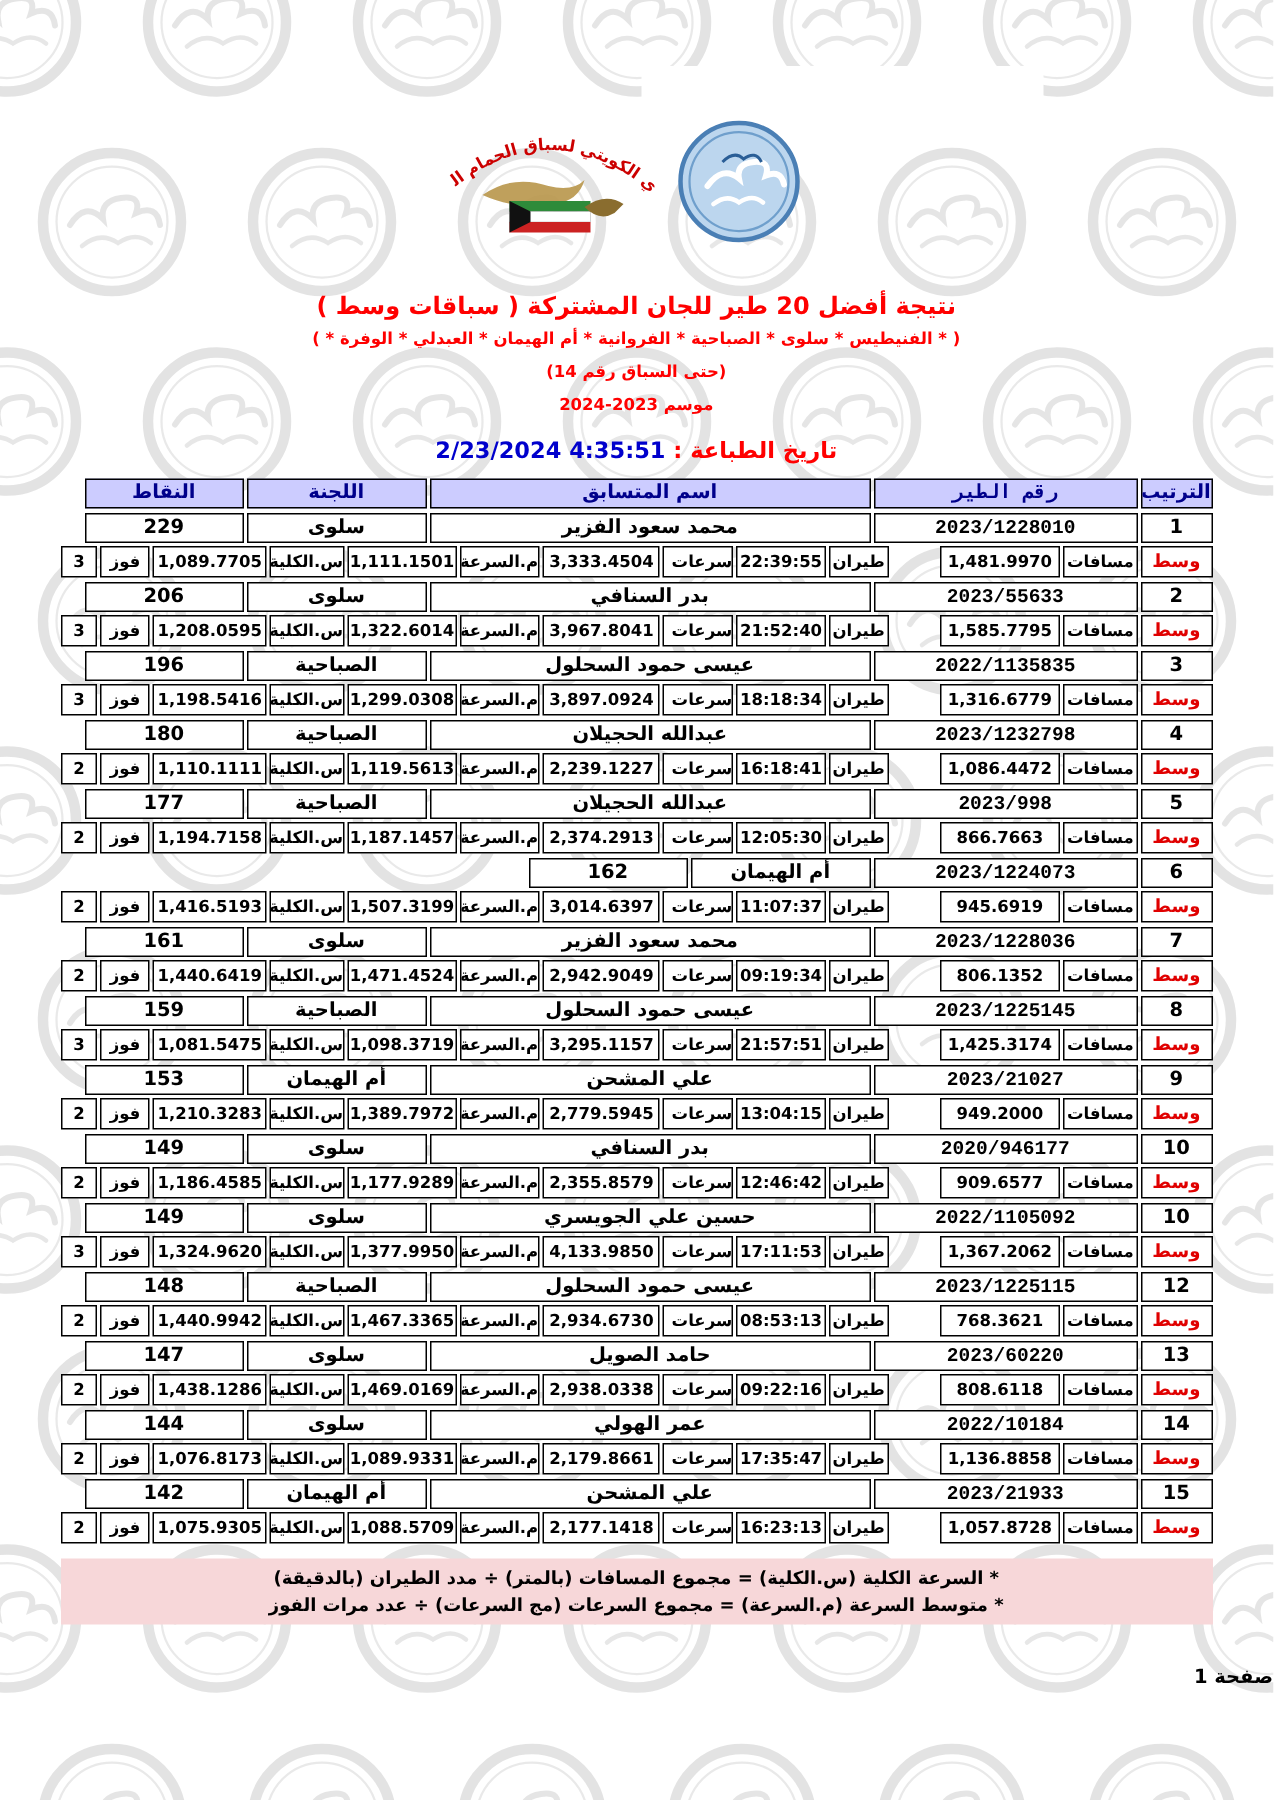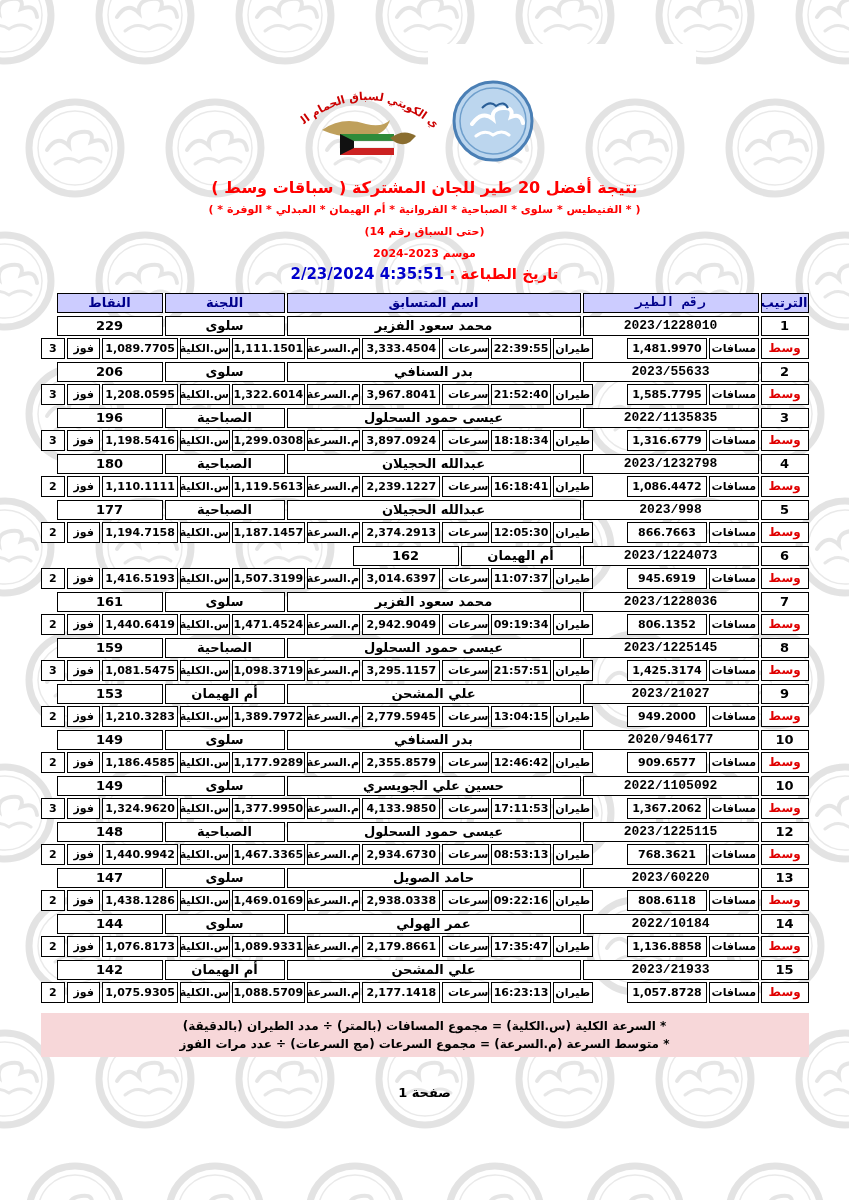--- a/index.html
+++ b/index.html
@@ -18,25 +18,25 @@
 
   .white-patch { position: absolute; left: 428px; top: 44px; width: 268px; height: 42px; background: #fff; z-index: 1; }
 
   .content { position: relative; z-index: 2; }
 
   
   .logo-area { position: relative; height: 175px; }
   .club-logo { position: absolute; left: 292px; top: 72px; }
   .blue-logo { position: absolute; left: 452px; top: 80px; }
 
-  .titles { text-align: center; margin-top: 2px; }
+  .titles { text-align: center; margin-top: 18px; }
   .title-line { color: var(--title-red, #ff0000); font-weight: bold; font-size: 11px; line-height: 22px; }
   .title-line.first { font-size: 16px; }
 
-  .date-line { text-align: center; color: var(--title-red, #ff0000); font-weight: bold; font-size: 15px; }
+  .date-line { text-align: center; margin-top: 10px; color: var(--title-red, #ff0000); font-weight: bold; font-size: 15px; }
   .date-line .date-value { color: var(--date-blue, #0000cc); }
 
   
   .results-table { width: 768px; margin: 10px auto 0 auto; }
   .trow { display: flex; gap: 2px; }
   .cell {
     border: 1px solid #000; background: #fff; text-align: center;
     font-weight: bold; font-size: 13px; height: 20px; line-height: 18px;
     color: #000; overflow: hidden; white-space: nowrap;
   }
@@ -72,21 +72,21 @@
   .entry-detail > :nth-child(12) { width: 34px; }
   .entry-detail > :nth-child(13) { width: 26px; }
 
   
   .notes {
     width: 768px; margin: 10px auto 16px auto;
     background: var(--notes-bg, #f7d7d9);
     text-align: center; font-weight: bold; font-size: 12px; line-height: 18px;
     color: #000; padding: 4px 0;
   }
-  .page-number { text-align: center; font-weight: bold; font-size: 13px; margin-top: 28px; color: #000; }
+  .page-number { font-weight: bold; font-size: 13px; margin-top: 28px; color: #000; }
 </style>
 </head>
 <body>
 
 <svg width="0" height="0" style="position:absolute" aria-hidden="true">
   <defs>
     <g id="wm-stamp">
       <circle cx="50" cy="50" r="46" fill="none" stroke="#c8c8c8" stroke-width="7"></circle>
       <circle cx="50" cy="50" r="37" fill="none" stroke="#d4d4d4" stroke-width="1.5"></circle>
       <path d="M22 52 q10 -16 22 -4 q-2 -12 12 -14 q14 -2 10 10 q14 -6 16 8" fill="none" stroke="#cccccc" stroke-width="4" stroke-linecap="round"></path>

